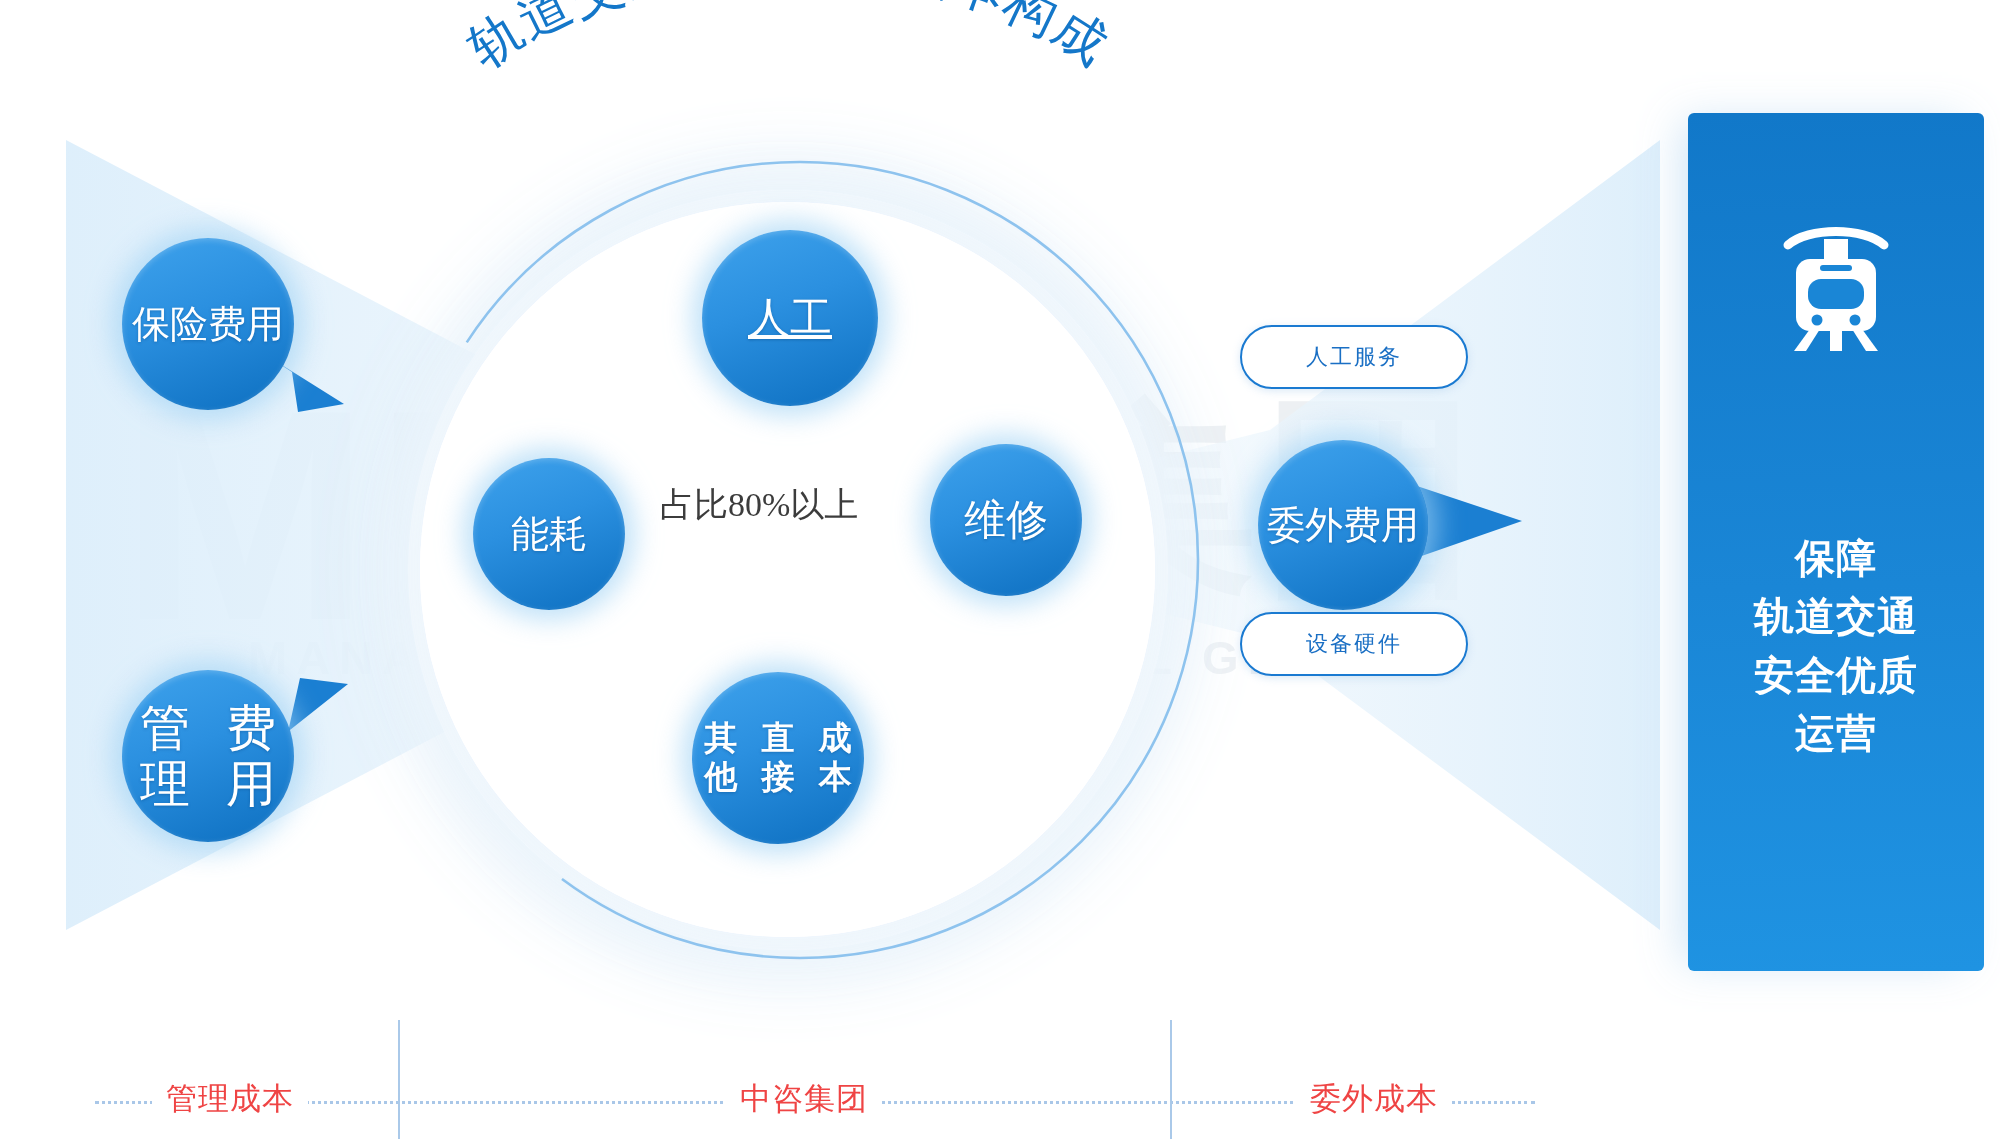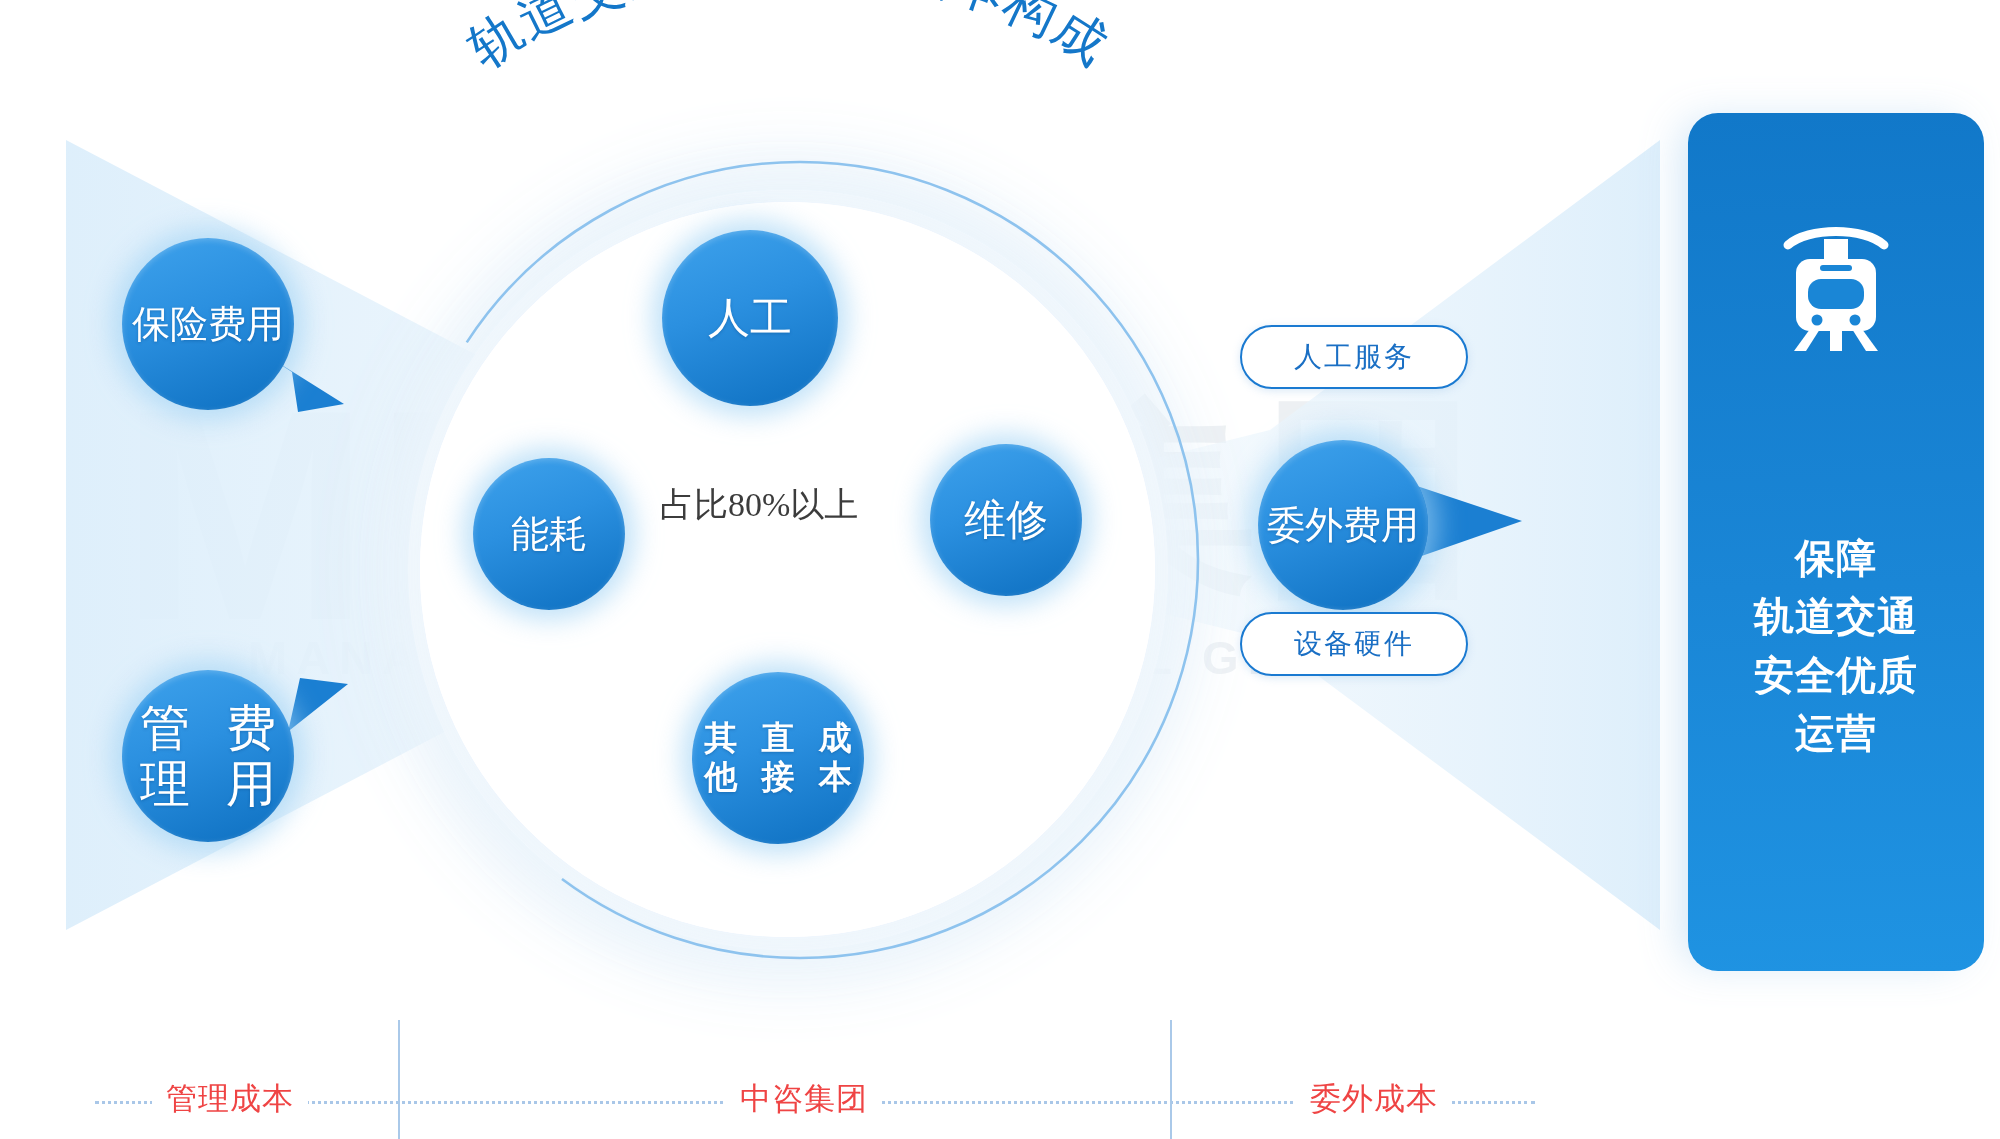--- a/index.html
+++ b/index.html
@@ -109,21 +109,21 @@
   .bub span { display:block; }
 
   
   .bub-ins { left: 122px; top: 238px; width: 172px; height: 172px; font-size: 38px; }
   .bub-mgr { left: 122px; top: 670px; width: 172px; height: 172px; font-size: 50px; }
 
   
   .tail { position: absolute; z-index: 8; }
 
   
-  .bub-labor { left: 662px; top: 230px; width: 176px; height: 176px; font-size: 42px; }
+  .bub-labor { left: 702px; top: 230px; width: 176px; height: 176px; font-size: 42px; text-decoration: underline; }
   .bub-energy{ left: 473px; top: 458px; width: 152px; height: 152px; font-size: 38px; }
   .bub-maint { left: 930px; top: 444px; width: 152px; height: 152px; font-size: 42px; }
   .bub-other { left: 692px; top: 672px; width: 172px; height: 172px; font-size: 33px; font-weight: 700; line-height: 1.18;}
 
   
   .bub-out   { left: 1258px; top: 440px; width: 170px; height: 170px; font-size: 38px; }
 
   
   .center-note {
     position: absolute;
@@ -139,35 +139,35 @@
   }
 
   
   .pill {
     position: absolute;
     display: flex; align-items: center; justify-content: center;
     background: #ffffff;
     border: 2.5px solid #1a7ad1;
     border-radius: 40px;
     color: #1a6fc4;
-    font-size: 28px;
+    font-size: 22px;
     letter-spacing: 2px;
     z-index: 11;
     box-shadow: 0 2px 8px rgba(170,205,235,.45);
     text-align: center;
   }
   .pill-service  { left: 1240px; top: 325px; width: 228px; height: 64px; }
   .pill-hardware { left: 1240px; top: 612px; width: 228px; height: 64px; }
 
   
   .panel {
     position: absolute;
     left: 1688px; top: 113px;
     width: 296px; height: 858px;
-    border-radius: 30px;
+    border-radius: 6px;
     background: linear-gradient(178deg, #1178c9 0%, #1a86d6 55%, #1f93e2 100%);
     box-shadow: -14px 0 40px -8px rgba(200,225,245,.85);
     z-index: 10;
     display: flex; flex-direction: column; align-items: center;
   }
   .panel-icon {
     margin-top: 108px;
     width: 120px; height: 130px;
   }
   .panel-text {

